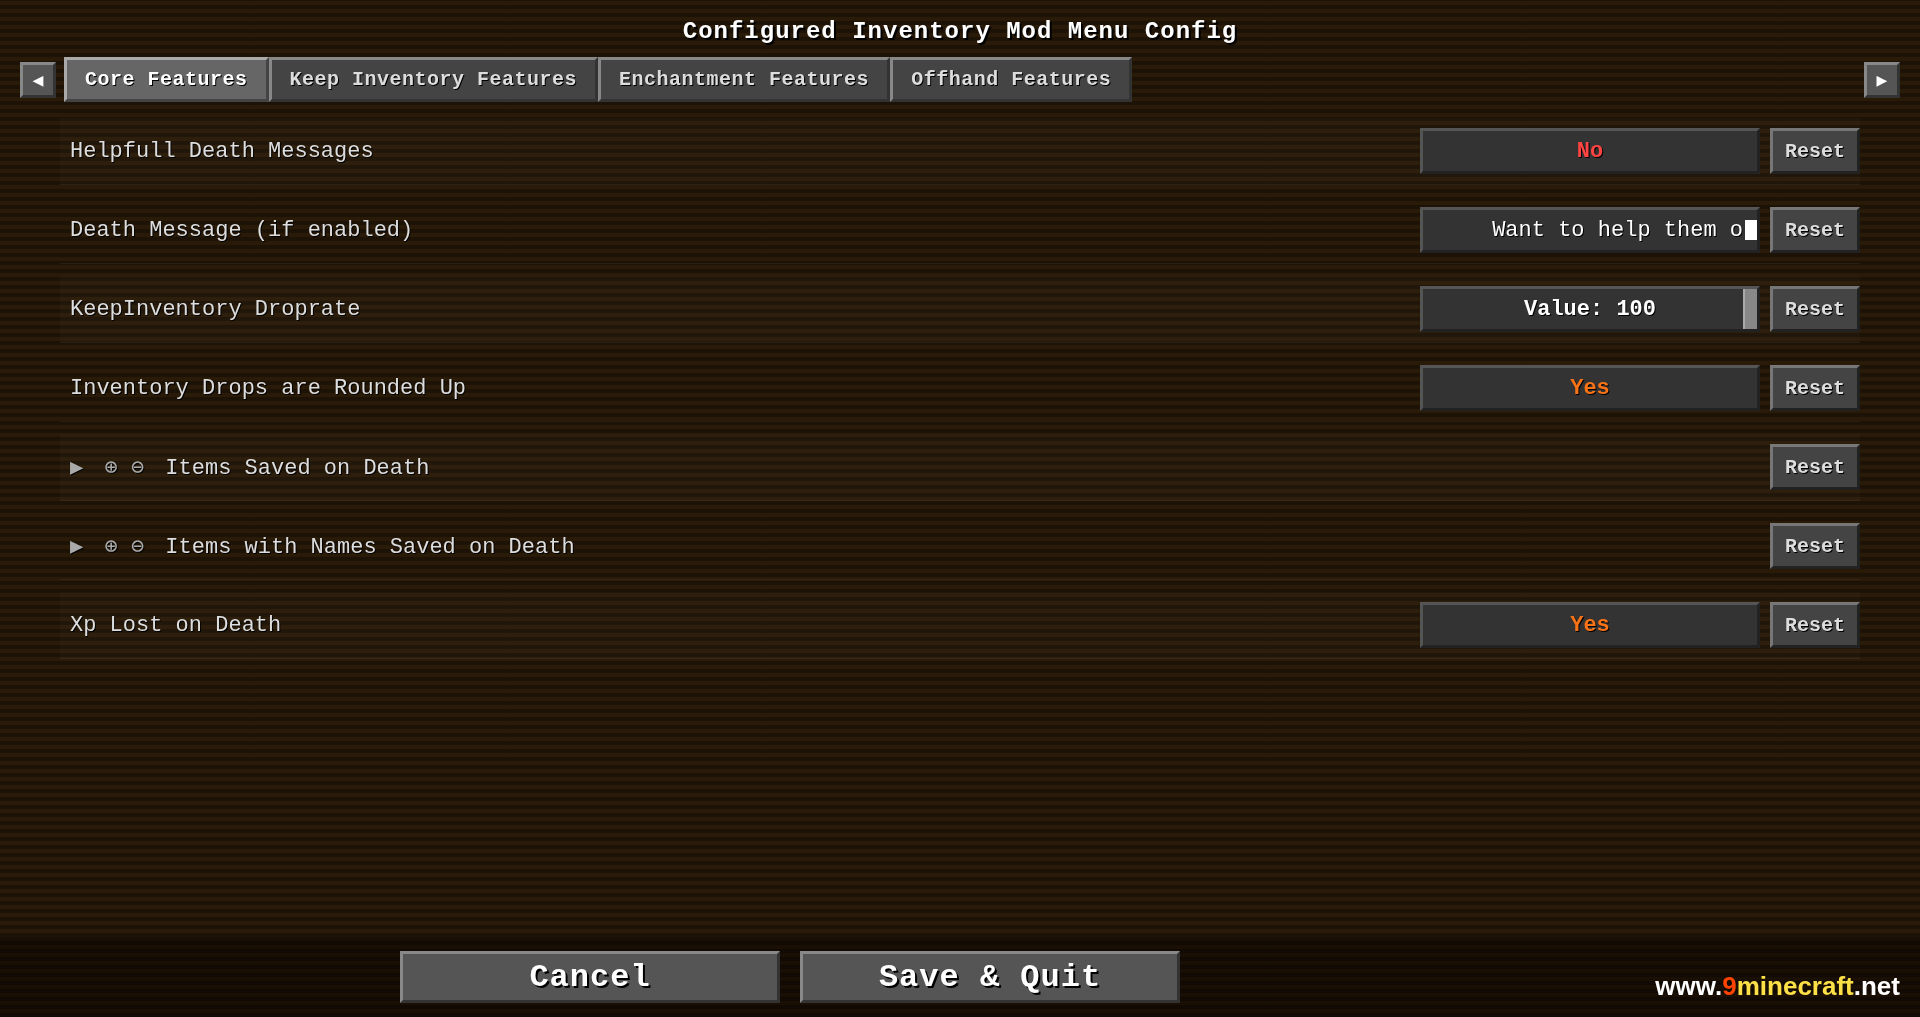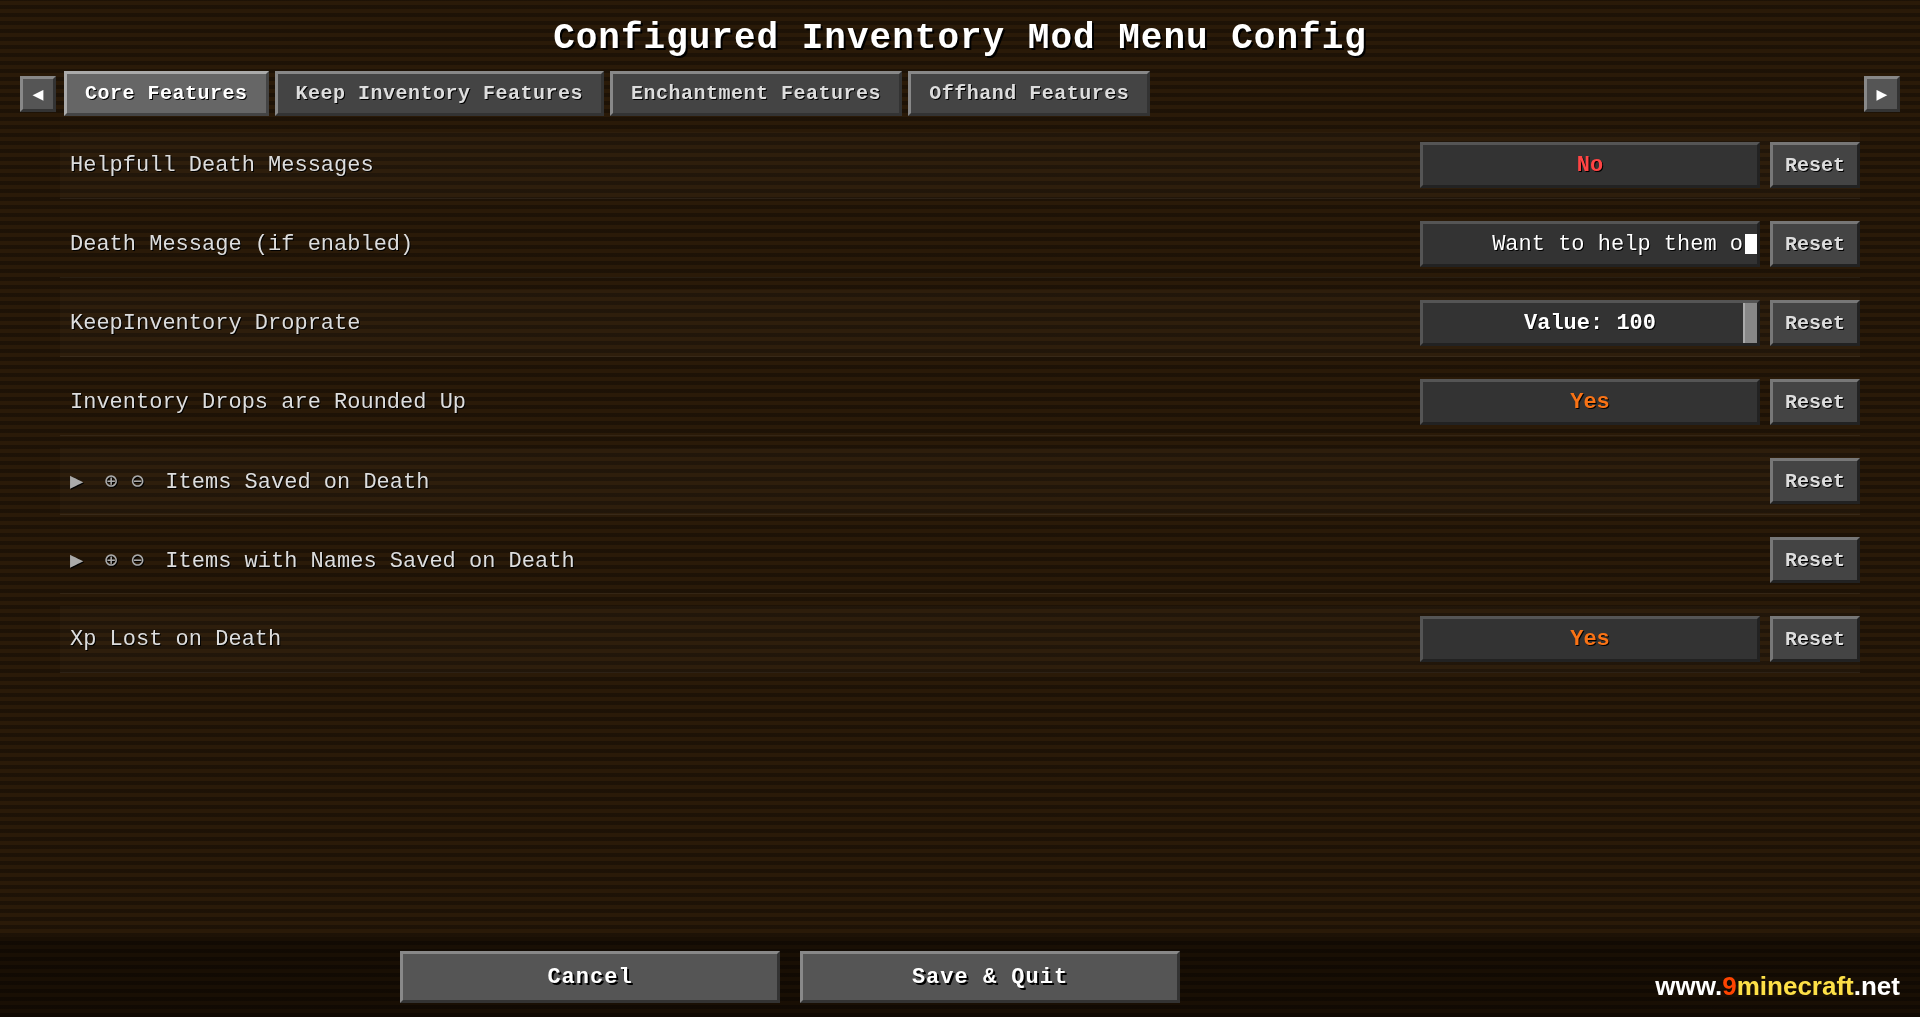--- a/index.html
+++ b/index.html
@@ -32,21 +32,21 @@
       z-index: 1;
       width: 100%;
       height: 100%;
     }
 
     
     .page-title {
       text-align: center;
       padding: 18px 0 12px;
       color: #ffffff;
-      font-size: 36px;
+      font-size: 24px;
       font-weight: bold;
       letter-spacing: 1px;
       text-shadow: 2px 2px 0px #000;
     }
 
     
     .tab-bar {
       display: flex;
       align-items: center;
       padding: 0 20px;
@@ -70,21 +70,21 @@
       cursor: pointer;
       flex-shrink: 0;
     }
 
     .tab-arrow-right {
       margin-left: auto;
     }
 
     .tabs-container {
       display: flex;
-      gap: 6px;
+      gap: 0;
       flex: 1;
     }
 
     .tab {
       padding: 8px 18px;
       font-family: 'Courier New', monospace;
       font-size: 20px;
       font-weight: bold;
       color: #ddd;
       cursor: pointer;
@@ -231,21 +231,21 @@
     }
 
     .bottom-btn {
       width: 380px;
       height: 52px;
       background: #555;
       border: 3px solid #888;
       border-bottom-color: #333;
       border-right-color: #333;
       color: #fff;
-      font-size: 22px;
+      font-size: 32px;
       font-family: 'Courier New', monospace;
       font-weight: bold;
       text-shadow: 2px 2px 0px #000;
       cursor: pointer;
       display: flex;
       align-items: center;
       justify-content: center;
       letter-spacing: 1px;
     }
 

